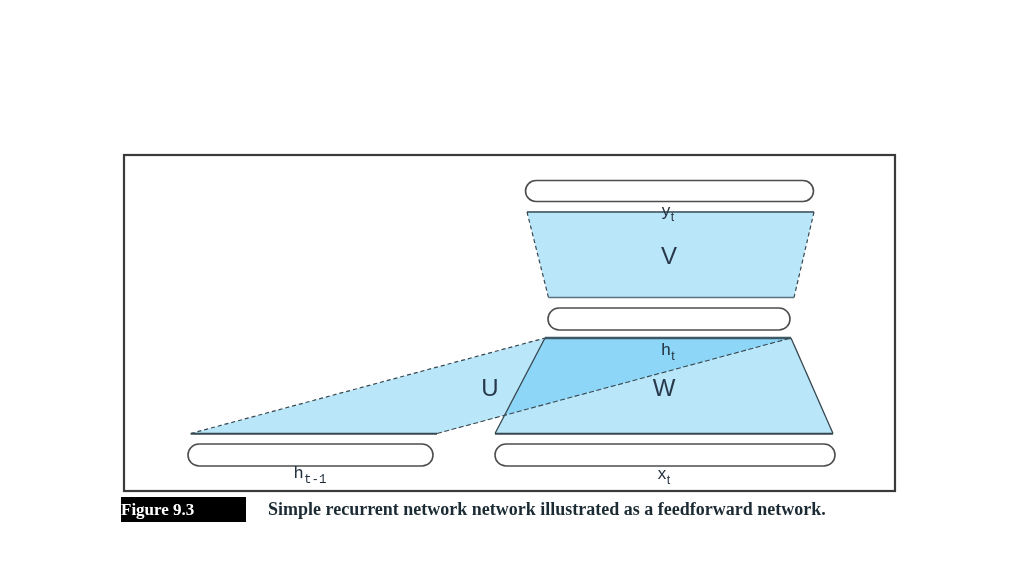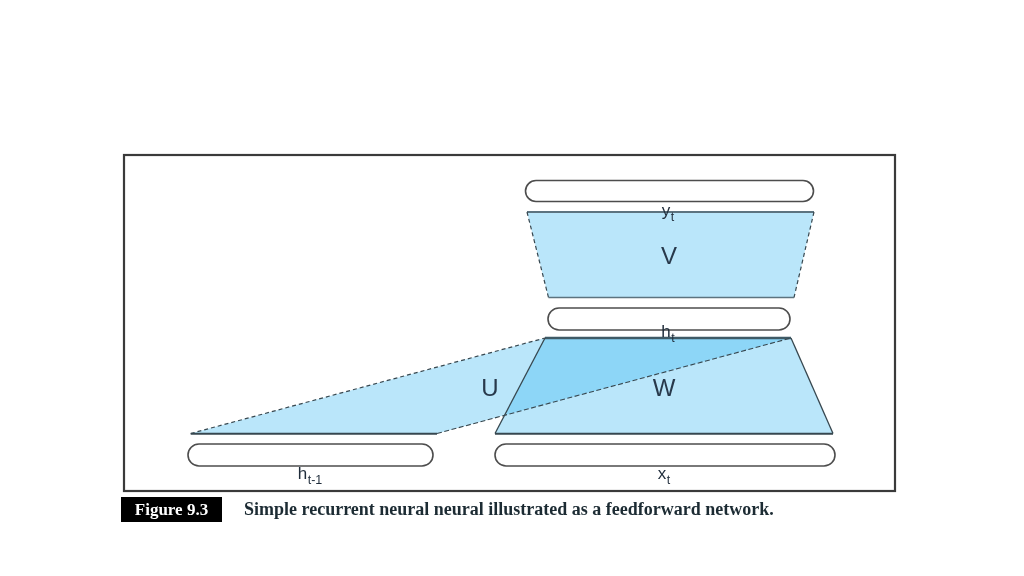--- a/index.html
+++ b/index.html
@@ -56,26 +56,26 @@
   }
   .figure-caption {
     position: absolute;
     left: 121px;
     top: 497px;
     display: flex;
     align-items: center;
   }
   .cap-tag {
     display: inline-block;
-    width: 101px;
+    width: 125px;
     height: 25px;
     line-height: 25px;
     background: #000000;
     color: #ffffff;
-    text-align: center;
+    text-align: left;
     font-family: "Liberation Serif", serif;
     font-weight: bold;
     font-size: 17px;
   }
   .cap-text {
     margin-left: 22px;
     font-family: "Liberation Serif", serif;
     font-size: 18px;
     font-weight: 600;
     color: #1c2b33;
@@ -112,27 +112,27 @@
     <rect x="525.5" y="180.5" width="288" height="21" rx="10.5" fill="#ffffff" stroke="#4d4d4d" stroke-width="1.6"></rect>
     <rect x="548" y="308" width="242" height="22" rx="11" fill="#ffffff" stroke="#4d4d4d" stroke-width="1.6"></rect>
     <rect x="188" y="444" width="245" height="22" rx="11" fill="#ffffff" stroke="#4d4d4d" stroke-width="1.6"></rect>
     <rect x="495" y="444" width="340" height="22" rx="11" fill="#ffffff" stroke="#4d4d4d" stroke-width="1.6"></rect>
   </svg>
 
   <span class="dlabel" style="left:668px; top:191px;"><span>y</span><sub>t</sub></span>
 
   <span class="wlabel" style="left:669px; top:256px;">V</span>
 
-  <span class="dlabel" style="left:668px; top:312px;"><span>h</span><sub>t</sub></span>
+  <span class="dlabel" style="left:668px; top:330px;"><span>h</span><sub>t</sub></span>
 
   <span class="wlabel" style="left:490px; top:388px;">U</span>
   <span class="wlabel" style="left:664px; top:388px;">W</span>
 
-  <span class="dlabel" style="left:310px; top:454px;"><span>h</span><sub>t-1</sub></span>
+  <span class="dlabel" style="left:310px; top:454px;font-family:Liberation Mono, monospace;"><span>h</span><sub>t-1</sub></span>
 
   <span class="dlabel" style="left:664px; top:454px;"><span>x</span><sub>t</sub></span>
 
   <div class="figure-caption">
     <span class="cap-tag">Figure 9.3</span>
-    <span class="cap-text">Simple recurrent neural neural illustrated as a feedforward network.</span>
+    <span class="cap-text">Simple recurrent network network illustrated as a feedforward network.</span>
   </div>
 
 </div>
 
 </body></html>

